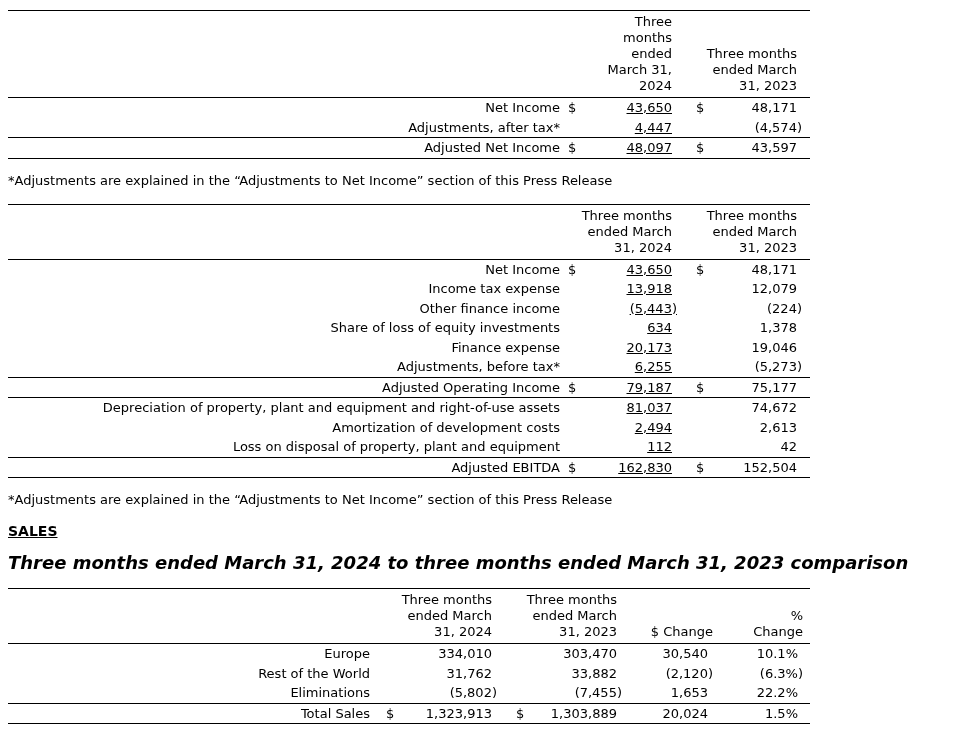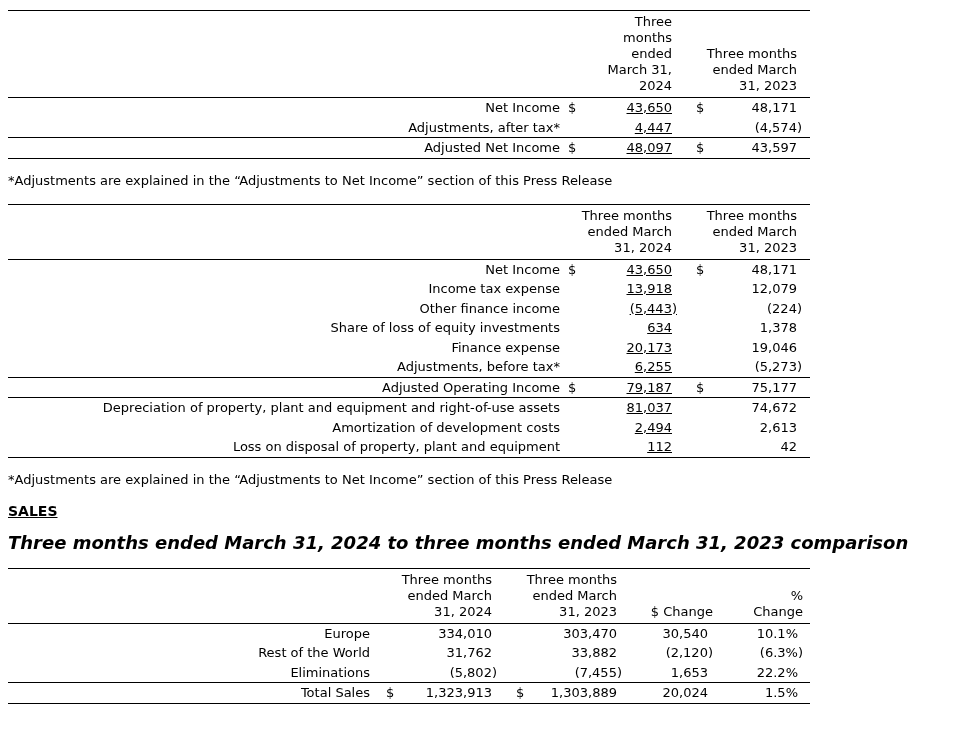--- a/index.html
+++ b/index.html
@@ -214,20 +214,27 @@
         <td class="cur2"></td>
         <td class="v n2">2,613</td>
       </tr>
       <tr class="rule">
         <td class="lbl">Loss on disposal of property, plant and equipment</td>
         <td class="cur"></td>
         <td class="v n1">112</td>
         <td class="cur2"></td>
         <td class="v n2">42</td>
       </tr>
+      <tr class="rule">
+        <td class="lbl">Adjusted EBITDA</td>
+        <td class="cur">$</td>
+        <td class="v n1">162,830</td>
+        <td class="cur2">$</td>
+        <td class="v n2">152,504</td>
+      </tr>
     </tbody>
   </table>
 
   <p class="footnote">*Adjustments are explained in the “Adjustments to Net Income” section of this Press Release</p>
 
   <h2 class="sales-heading">SALES</h2>
   <h3 class="comparison-heading">Three months ended March 31, 2024 to three months ended March 31, 2023 comparison</h3>
 
   <table class="t3">
     <colgroup>

